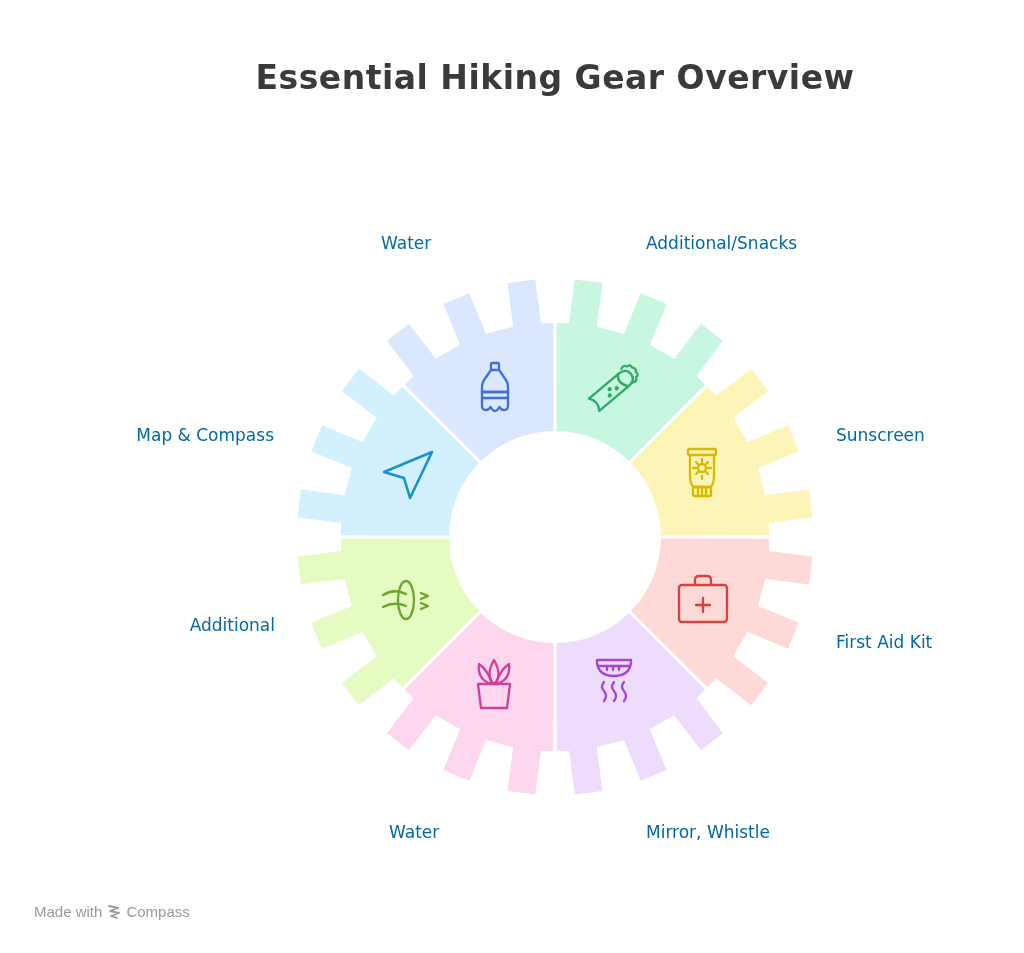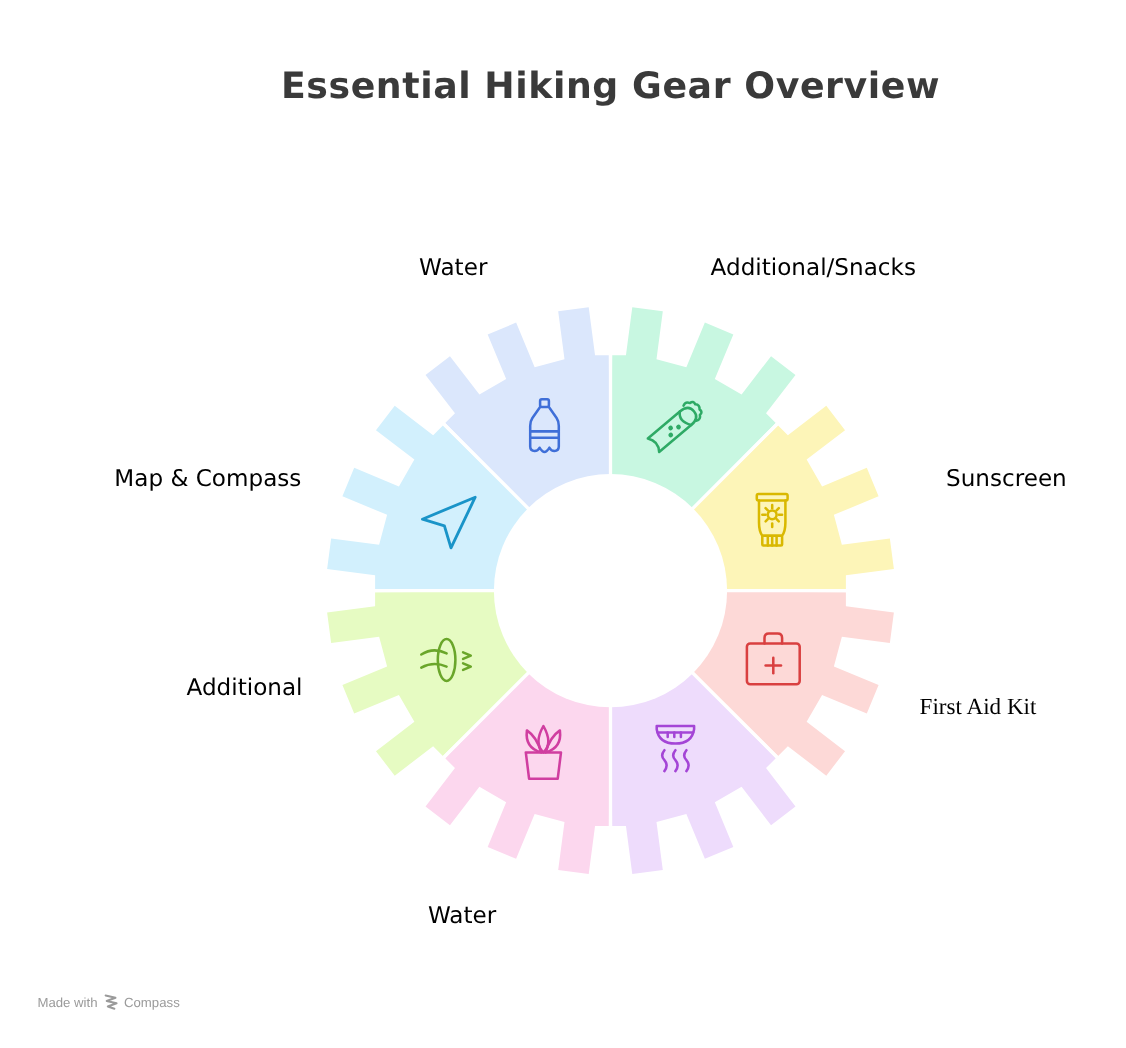--- a/index.html
+++ b/index.html
@@ -1,26 +1,26 @@
 <!DOCTYPE html>
 <html><head>
 <meta charset="utf-8">
 <style>
   html, body { margin: 0; padding: 0; background: #ffffff; }
   body { width: 1024px; height: 953px; position: relative; overflow: hidden;
          font-family: "DejaVu Sans", sans-serif; color: #333333; }
   .title { position: absolute; left: 0; width: 1110px; top: 58px; text-align: center;
            font-family: "DejaVu Sans", sans-serif; font-weight: bold; font-size: 33px;
            color: #3a3a3a; letter-spacing: 0.5px; }
-  .label { position: absolute; font-family: "DejaVu Sans", sans-serif; font-size: 21px;
-           color: #000000; line-height: 35px; white-space: nowrap; }
+  .label { position: absolute; font-family: "DejaVu Sans", sans-serif; font-size: 17px;
+           color: #0369a1; line-height: 35px; white-space: nowrap; }
   .label.right-align { text-align: left; }
   svg.wheel { position: absolute; left: 0; top: 0; }
   .footer { position: absolute; left: 34px; top: 903px; font-family: "Liberation Sans", sans-serif;
-            font-size: 12px; color: #9a9a9a; display: flex; align-items: center; gap: 5px; }
+            font-size: 15px; color: #9a9a9a; display: flex; align-items: center; gap: 5px; }
   .footer svg { display: block; }
 </style>
 </head>
 <body>
 
 <div class="title">Essential Hiking Gear Overview</div>
 
 <svg class="wheel" width="1024" height="953" viewBox="0 0 1024 953">
   <g id="sectors">
       <path d="M 484.78,465.80 L 404.74,384.63 L 413.62,375.75 L 386.83,340.84 L 409.05,323.79 L 435.83,358.70 L 460.17,344.65 L 443.33,304.00 L 469.20,293.28 L 486.04,333.93 L 513.19,326.66 L 507.44,283.03 L 535.20,279.38 L 540.95,323.00 L 553.51,323.01 L 554.30,437.00 Z" fill="#dbe7fc"></path>
@@ -109,23 +109,24 @@
     <path d="M15,3 L22,6 L15,9"></path>
   </g>
 
   <g transform="translate(408,474)" fill="none" stroke="#1a94c8" stroke-width="2.6" stroke-linecap="round" stroke-linejoin="round">
     <path d="M24,-22 L-24,-2 L-4,4 L2,24 Z"></path>
   </g>
 </svg>
 
 <div class="label" style="left:381px; top:226px;">Water</div>
 <div class="label" style="left:646px; top:226px;">Additional/Snacks</div>
-<div class="label" style="left:860px; top:418px;">Sunscreen</div>
-<div class="label" style="left:836px; top:625px;font-family:Liberation Serif, serif;">First Aid Kit</div>
+<div class="label" style="left:836px; top:418px;">Sunscreen</div>
+<div class="label" style="left:836px; top:625px;">First Aid Kit</div>
 <div class="label" style="left:646px; top:815px;">
+  <div>Mirror, Whistle</div>
 </div>
 <div class="label" style="left:389px; top:815px;">Water</div>
 <div class="label right-align" style="right:749px; top:608px;margin-left:35px;">
   <div>Additional</div>
 </div>
 <div class="label right-align" style="right:750px; top:418px;">Map &amp; Compass</div>
 
 <div class="footer">
   <span>Made with</span>
   <svg width="14" height="16" viewBox="0 0 14 16">

